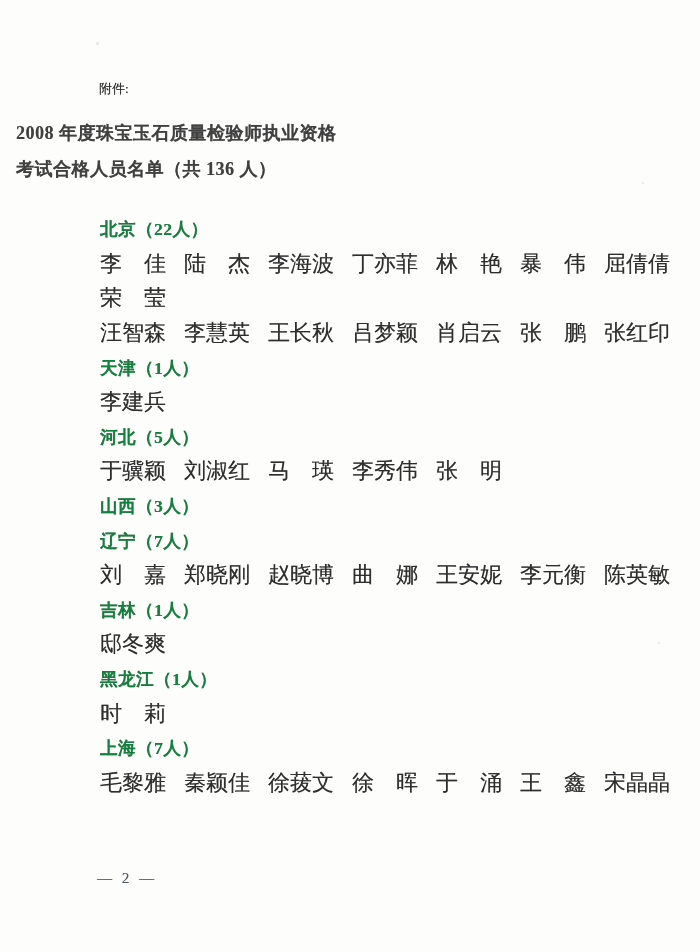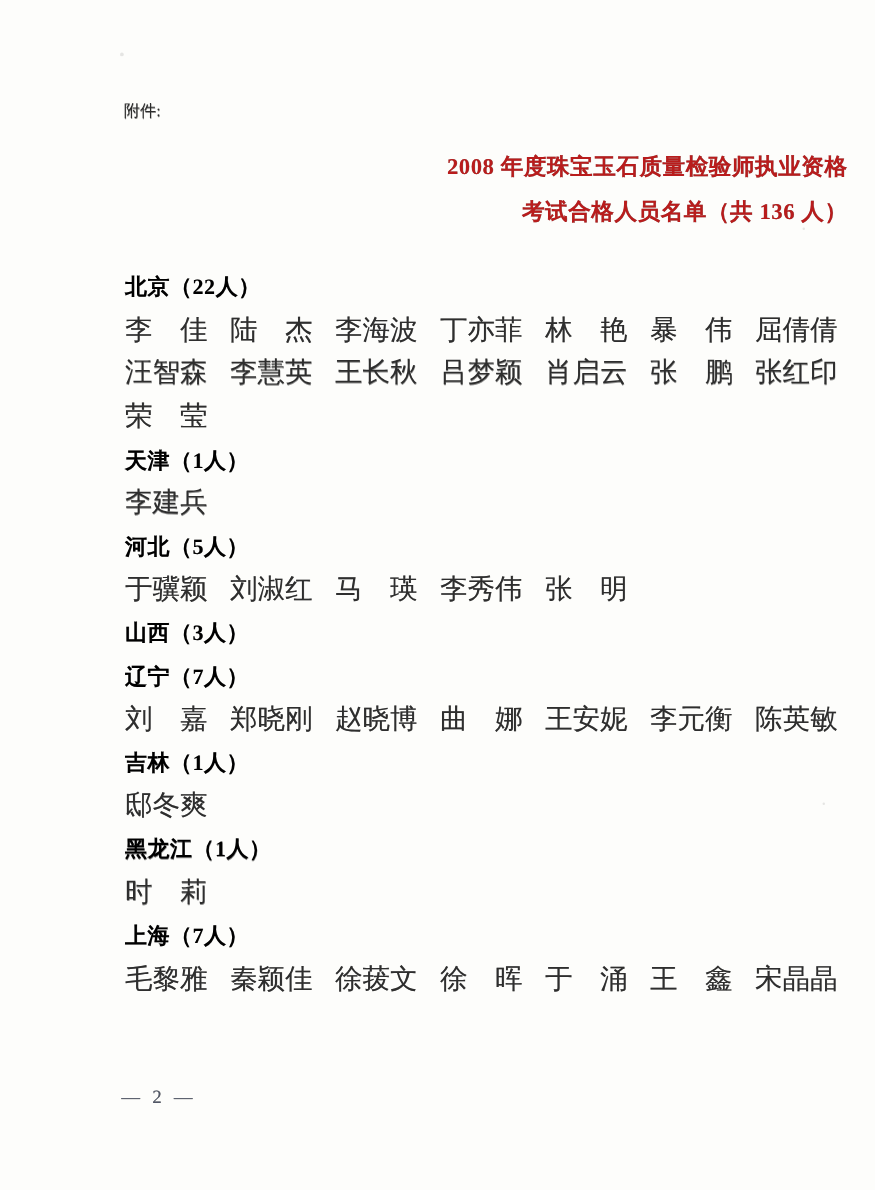--- a/index.html
+++ b/index.html
@@ -22,45 +22,45 @@
   }
   .attachment {
     position: absolute;
     left: 99px;
     top: 80px;
     font-size: 13px;
     color: #2b2b2b;
   }
   .title {
     position: absolute;
-    left: 0;
+    left: 16px;
     width: 678px;
-    text-align: right;
+    text-align: left;
     font-weight: bold;
     font-size: 18px;
-    color: #b91c1c;
+    color: #404040;
     letter-spacing: 0.5px;
   }
   .title-line1 { top: 121px; }
   .title-line2 { top: 157px; }
   .list {
     position: absolute;
     left: 100px;
     top: 212px;
     width: 520px;
   }
   .line {
     height: 34.6px;
     display: flex;
     align-items: center;
   }
   .region {
     font-weight: bold;
     font-size: 17.5px;
-    color: #000000;
+    color: #15803d;
     letter-spacing: 0.5px;
   }
   .name {
     display: inline-block;
     white-space: pre;
     margin-right: 18px;
     font-size: 22px;
     color: #2e2e2e;
   }
   .footer {
@@ -99,30 +99,30 @@
       <div class="line row">
         <span class="name">李　佳</span>
         <span class="name">陆　杰</span>
         <span class="name">李海波</span>
         <span class="name">丁亦菲</span>
         <span class="name">林　艳</span>
         <span class="name">暴　伟</span>
         <span class="name">屈倩倩</span>
       </div>
       <div class="line row">
+        <span class="name">荣　莹</span>
+      </div>
+      <div class="line row">
         <span class="name">汪智森</span>
         <span class="name">李慧英</span>
         <span class="name">王长秋</span>
         <span class="name">吕梦颖</span>
         <span class="name">肖启云</span>
         <span class="name">张　鹏</span>
         <span class="name">张红印</span>
-      </div>
-      <div class="line row">
-        <span class="name">荣　莹</span>
       </div>
       <div class="line region">天津（1人）</div>
       <div class="line row">
         <span class="name">李建兵</span>
       </div>
       <div class="line region">河北（5人）</div>
       <div class="line row">
         <span class="name">于骥颖</span>
         <span class="name">刘淑红</span>
         <span class="name">马　瑛</span>

